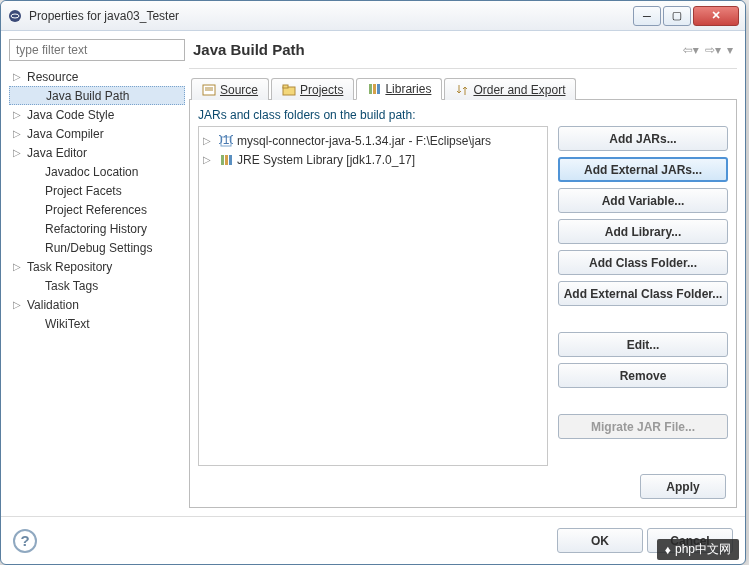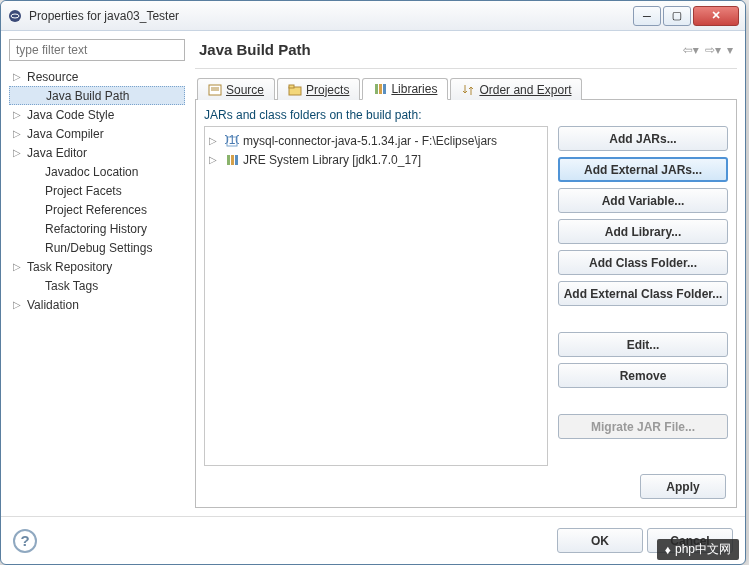--- a/index.html
+++ b/index.html
@@ -4,21 +4,21 @@
 <style>
 * { box-sizing: border-box; margin: 0; padding: 0; font-family: "Segoe UI", Tahoma, sans-serif; font-size: 12px; }
 body { background: #f0f0f0; width: 749px; height: 565px; overflow: hidden; }
 .window { width: 746px; height: 565px; background: #fff; border: 1px solid #5a7fa0; border-radius: 6px; box-shadow: 0 4px 18px rgba(0,0,0,0.3); display: flex; flex-direction: column; position: relative; }
 .titlebar { height: 30px; background: linear-gradient(#fdfdfd, #eaeef3); border-bottom: 1px solid #c8d4e2; display: flex; align-items: center; padding: 0 6px; border-radius: 6px 6px 0 0; }
 .title-icon { width: 16px; height: 16px; margin-right: 6px; display: flex; align-items: center; justify-content: center; }
 .title-text { color: #333; flex: 1; }
 .win-btns { display: flex; gap: 2px; }
 .win-btn { width: 28px; height: 20px; border: 1px solid #8a9cb5; border-radius: 3px; display: flex; align-items: center; justify-content: center; font-size: 11px; background: linear-gradient(#f9fbfd,#e3ecf5); cursor: pointer; }
 .win-btn.close { background: linear-gradient(#e9817b,#c94540); border-color: #a03a36; color: #fff; font-weight: bold; width: 46px; }
-.body-area { flex: 1; display: flex; padding: 8px; gap: 10px; }
+.body-area { flex: 1; display: flex; padding: 8px; gap: 4px; }
 .sidebar { width: 176px; display: flex; flex-direction: column; }
 .filter-input { width: 100%; height: 22px; border: 1px solid #b5b5b5; padding: 0 6px; color: #999; background: #fff; outline: none; }
 .tree { flex: 1; border: 0; margin-top: 6px; overflow: auto; }
 .tree-item { display: flex; align-items: center; height: 19px; padding-left: 4px; color: #333; cursor: pointer; white-space: nowrap; }
 .tree-item.child { padding-left: 22px; }
 .tree-item.selected { background: #d9e7f5; border: 1px dotted #7aa3cc; }
 .tree-item .expander { width: 14px; color: #8a8a8a; font-size: 10px; }
 .main { flex: 1; display: flex; flex-direction: column; }
 .main-header { display: flex; align-items: center; justify-content: space-between; padding: 2px 4px 10px 4px; border-bottom: 1px solid #ddd; }
 .main-title { font-size: 15px; font-weight: bold; color: #333; }
@@ -116,20 +116,24 @@
             <span class="expander">▷</span>
             <span>Task Repository</span>
           </div>
           <div class="tree-item child">
             <span class="expander"></span>
             <span>Task Tags</span>
           </div>
           <div class="tree-item">
             <span class="expander">▷</span>
             <span>Validation</span>
+          </div>
+          <div class="tree-item child">
+            <span class="expander"></span>
+            <span>WikiText</span>
           </div>
         </div>
     </div>
 
     <div class="main">
       <div class="main-header">
         <span class="main-title">Java Build Path</span>
         <div class="nav-arrows">
           <span>⇦▾</span>
           <span>⇨▾</span>

